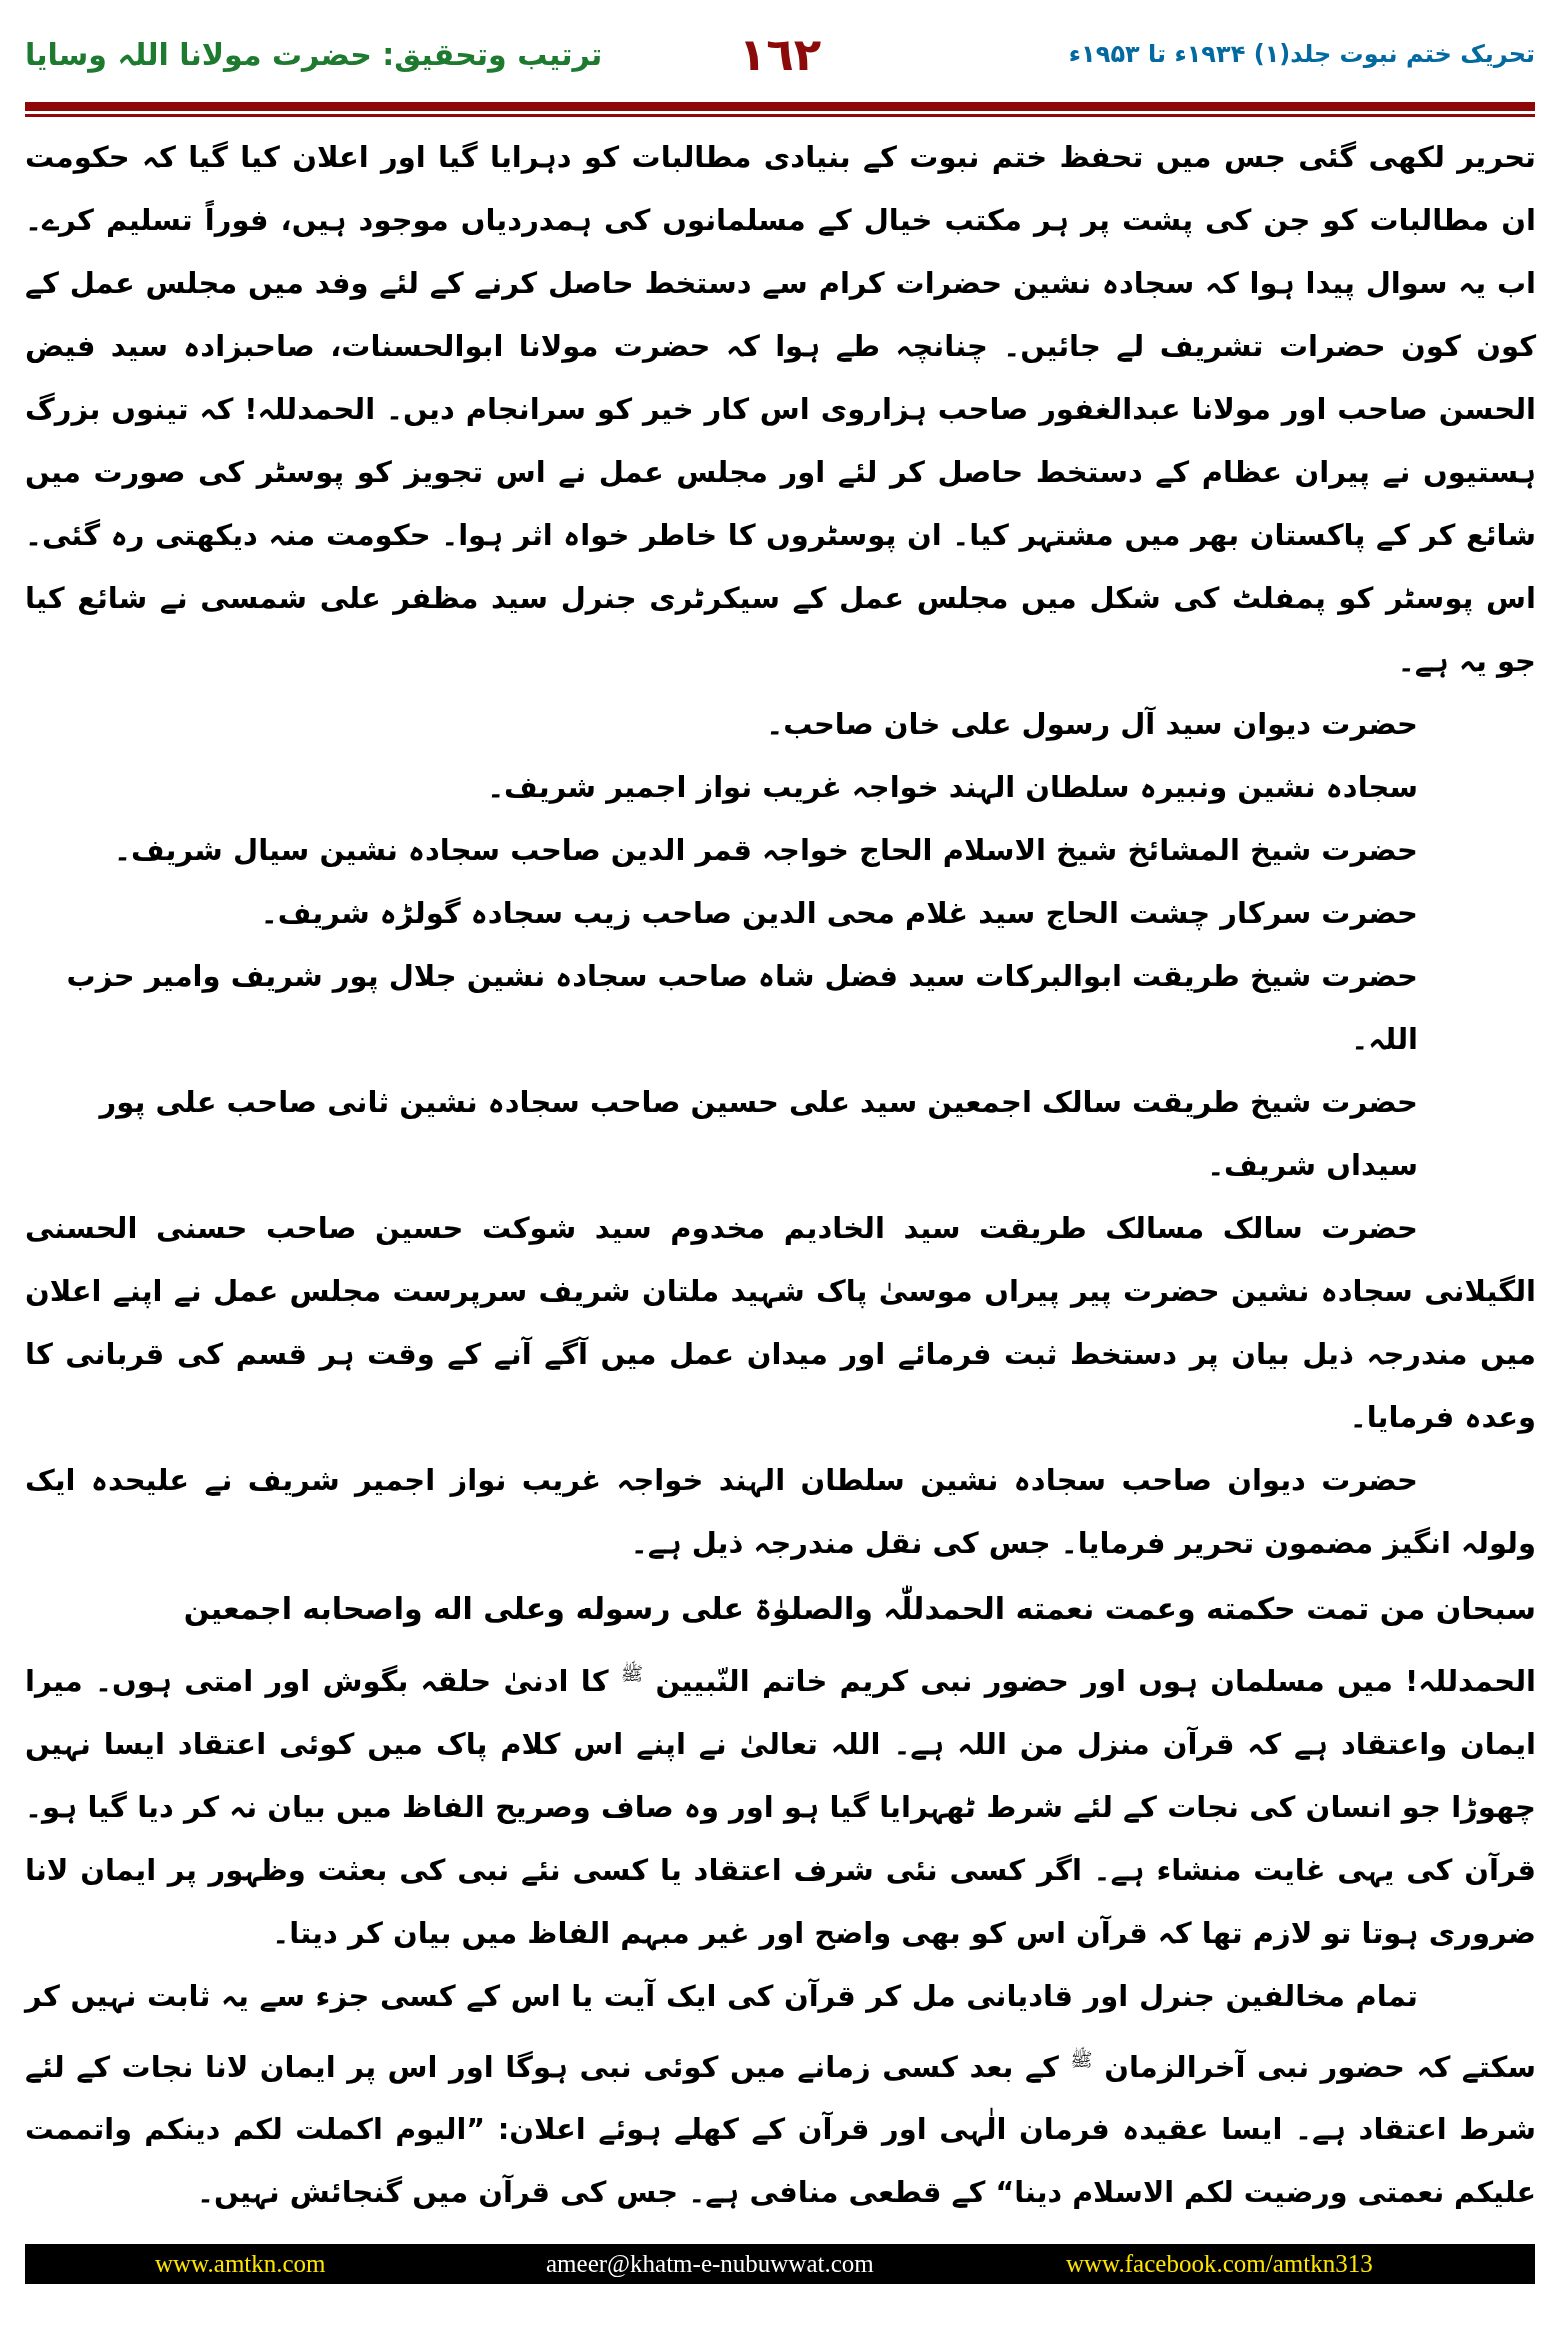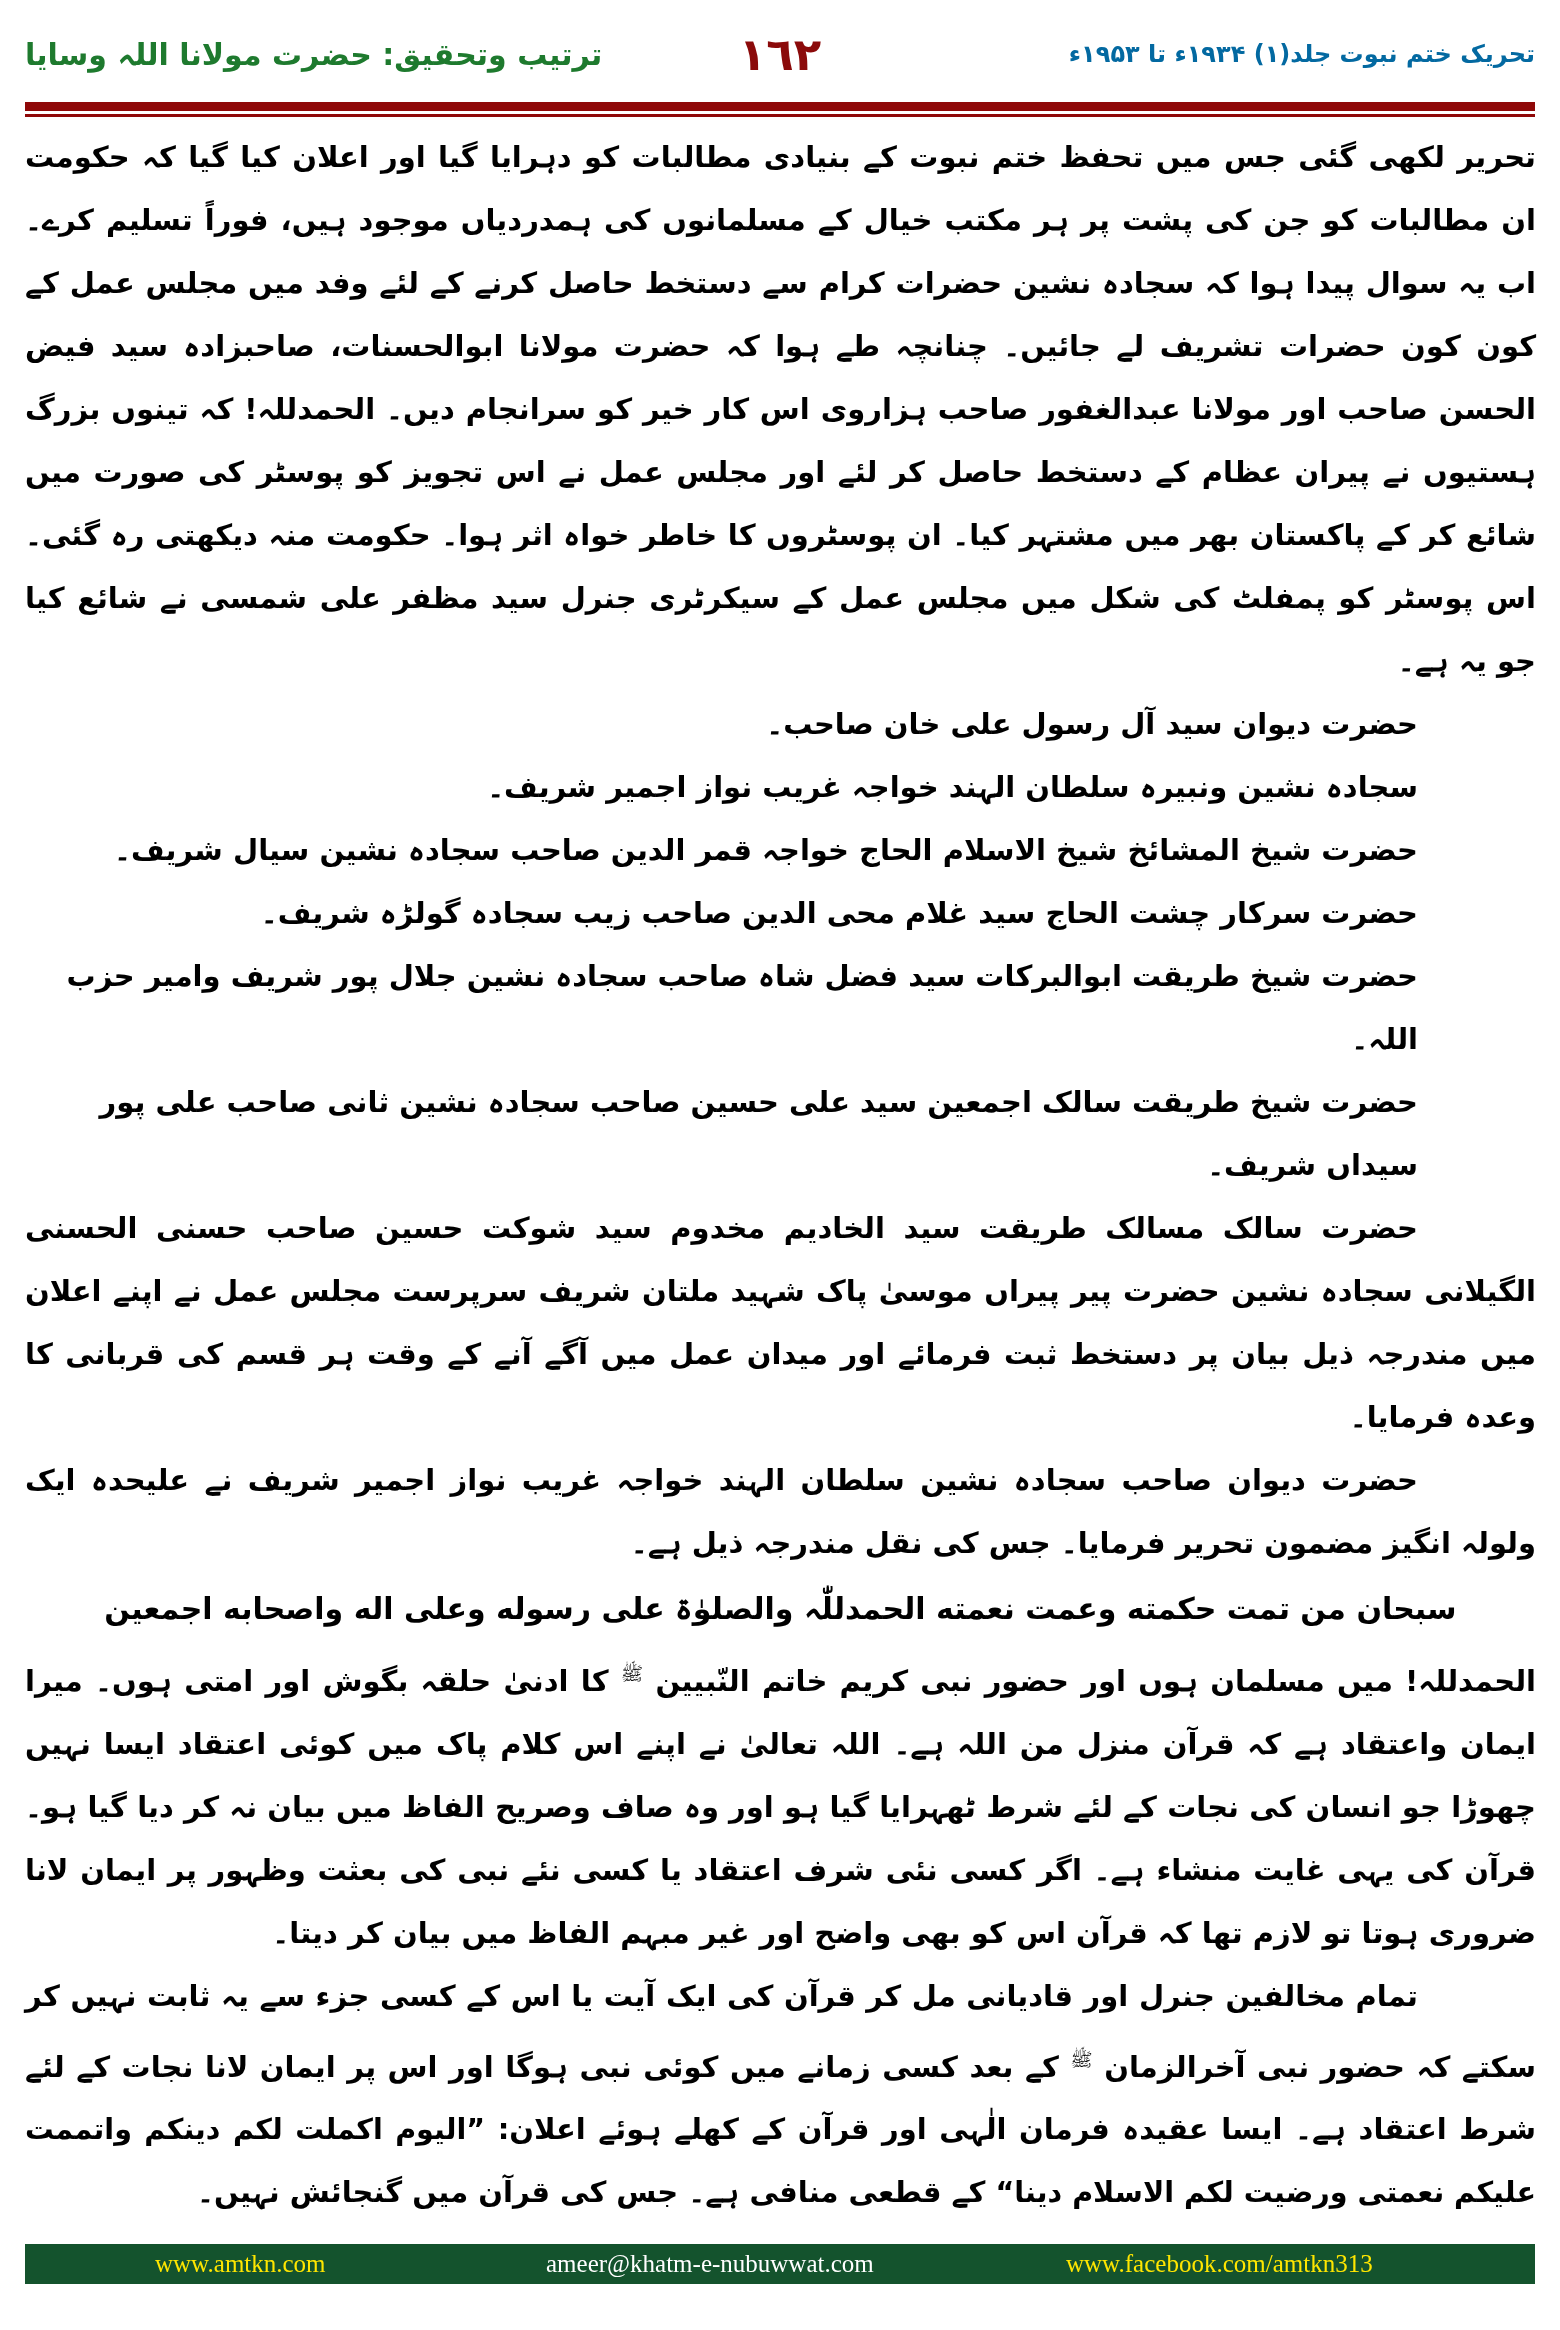--- a/index.html
+++ b/index.html
@@ -33,27 +33,27 @@
       font-size: 29px; line-height: 63px;
     }
     .para { margin: 0; text-align-last: right; }
     .heading {
       margin: 8.4px 0 0 0; font-size: 42px; line-height: 80px; text-align: right; padding-right: 0;
     }
     .list { margin: 0; padding: 0; list-style: none; }
     .list li { padding-right: 118px; text-align: right; line-height: 63px; }
     .indent { text-indent: 118px; }
     .arabic-center {
-      text-align: center; font-size: 30px; line-height: 67px; margin: 0;
+      text-align: right; font-size: 30px; line-height: 67px; margin: 0;
     }
     .saw { font-size: 18.5px; vertical-align: super; font-weight: normal; }
     .quote { font-size: 28.6px; }
     .footer {
       position: absolute; left: 25px; right: 25px; top: 2244px; height: 40px;
-      background: #14532d; display: flex; align-items: center;
+      background: #000000; display: flex; align-items: center;
       font-family: "Liberation Serif", serif; font-size: 25px;
     }
     .footer span { position: absolute; white-space: nowrap; }
     .f-site { left: 130px; color: #ffe600; }
     .f-mail { left: 521px; color: #ffffff; }
     .f-fb { left: 1041px; color: #ffe600; }
   </style>
 </head>
 <body>
 

